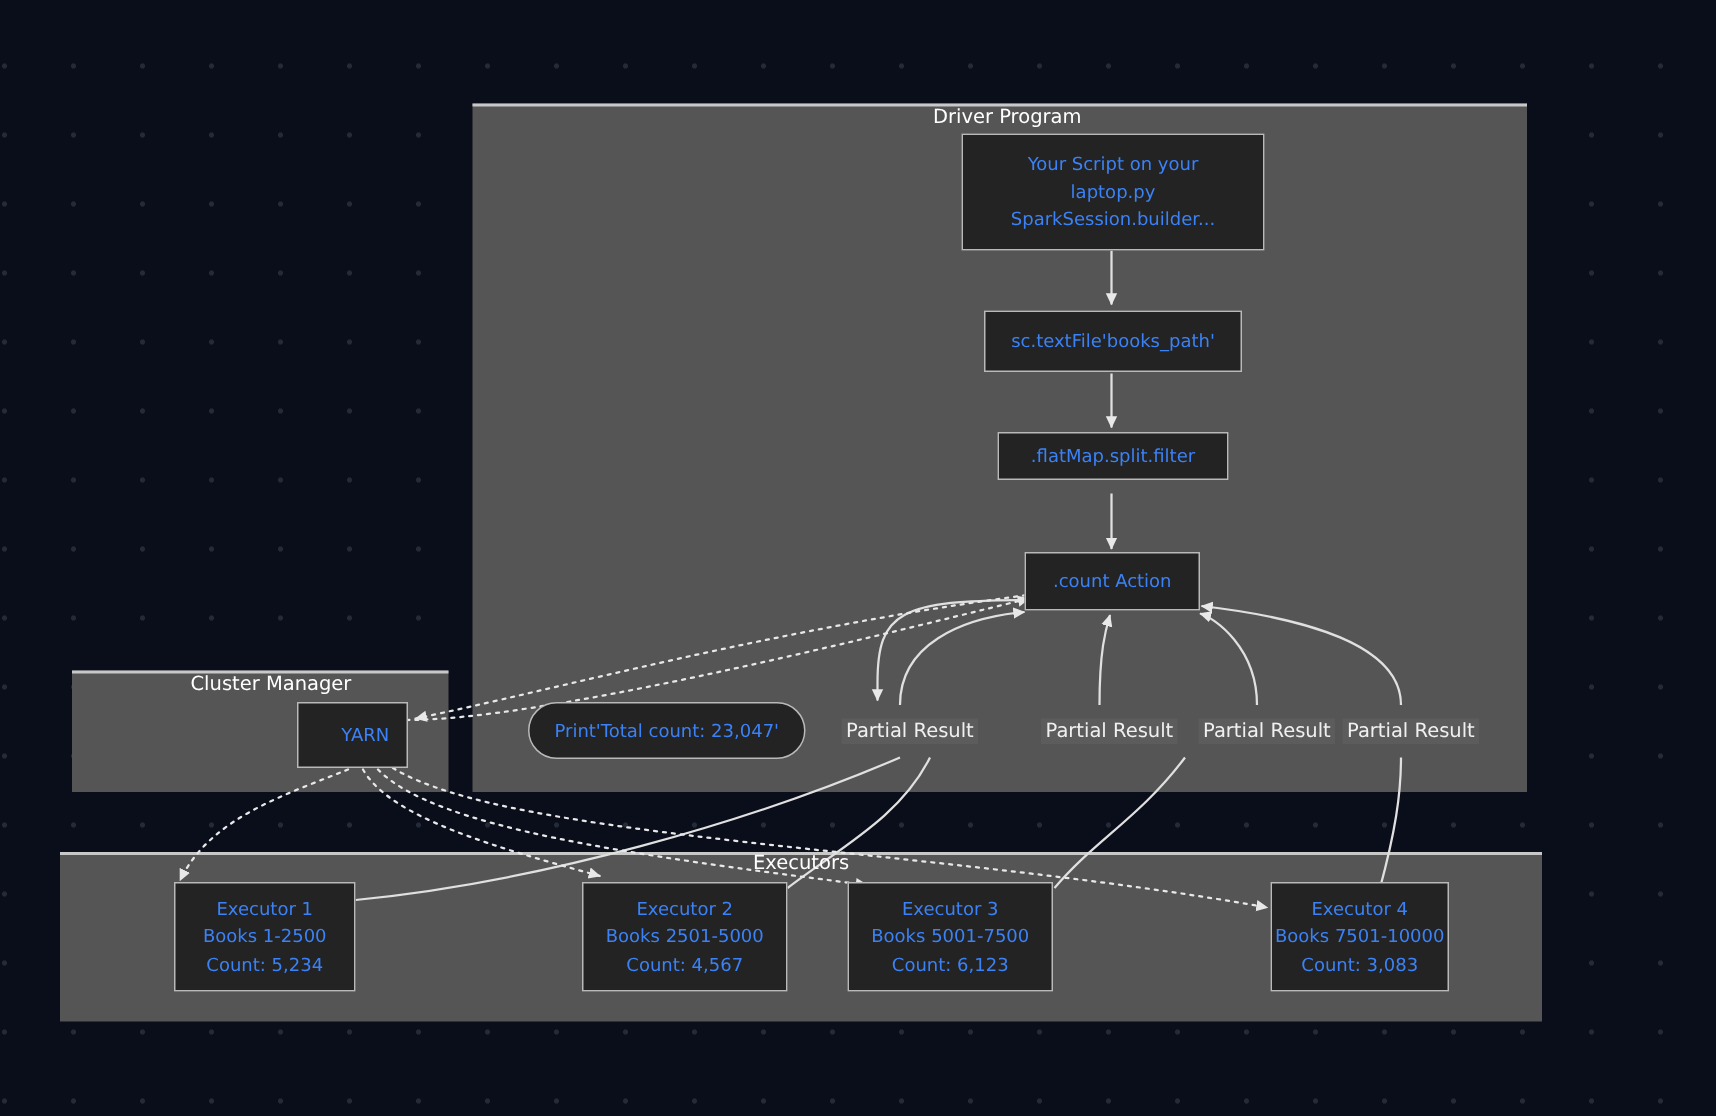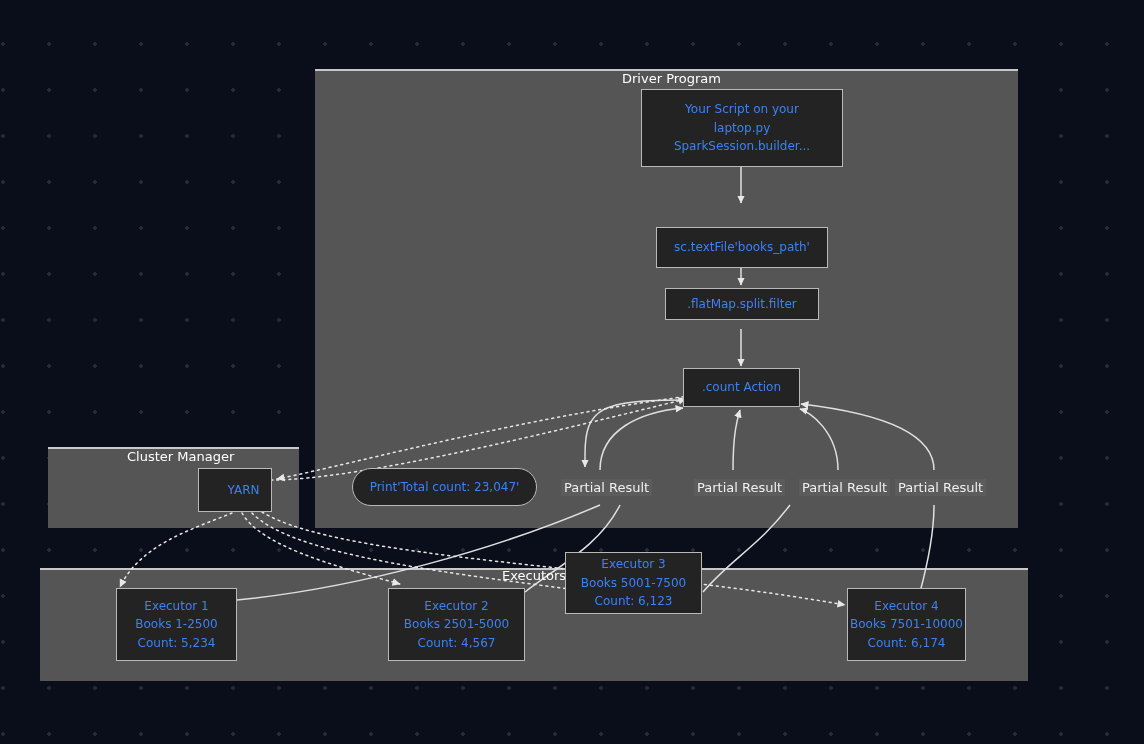--- a/index.html
+++ b/index.html
@@ -129,21 +129,21 @@
   <div class="panel-title" style="left:127px; top:449px;">Cluster Manager</div>
 
   <div class="panel-title" style="left:502px; top:568px;">Executors</div>
 
   <div class="node" style="left:641px; top:89px; width:202px; height:78px;">
     <span class="ln">Your Script on your</span>
     <span class="ln">laptop.py</span>
     <span class="ln">SparkSession.builder...</span>
   </div>
 
-  <div class="node" style="left:656px; top:207px; width:172px; height:41px;margin-top:20px;">
+  <div class="node" style="left:656px; top:207px; width:172px; height:41px;">
     <span class="ln">sc.textFile'books_path'</span>
   </div>
 
   <div class="node" style="left:665px; top:288px; width:154px; height:32px;">
     <span class="ln">.flatMap.split.filter</span>
   </div>
 
   <div class="node" style="left:683px; top:368px; width:117px; height:39px;">
     <span class="ln">.count Action</span>
   </div>
@@ -166,25 +166,25 @@
     <span class="ln">Books 1-2500</span>
     <span class="ln">Count: 5,234</span>
   </div>
 
   <div class="node" style="left:388px; top:588px; width:137px; height:73px;">
     <span class="ln">Executor 2</span>
     <span class="ln">Books 2501-5000</span>
     <span class="ln">Count: 4,567</span>
   </div>
 
-  <div class="node" style="left:565px; top:552px; width:137px; height:62px;">
+  <div class="node" style="left:565px; top:588px; width:137px; height:73px;">
     <span class="ln">Executor 3</span>
     <span class="ln">Books 5001-7500</span>
     <span class="ln">Count: 6,123</span>
   </div>
 
   <div class="node" style="left:847px; top:588px; width:119px; height:73px;">
     <span class="ln">Executor 4</span>
     <span class="ln">Books 7501-10000</span>
-    <span class="ln">Count: 6,174</span>
+    <span class="ln">Count: 3,083</span>
   </div>
 
 </div>
 
 </body></html>

